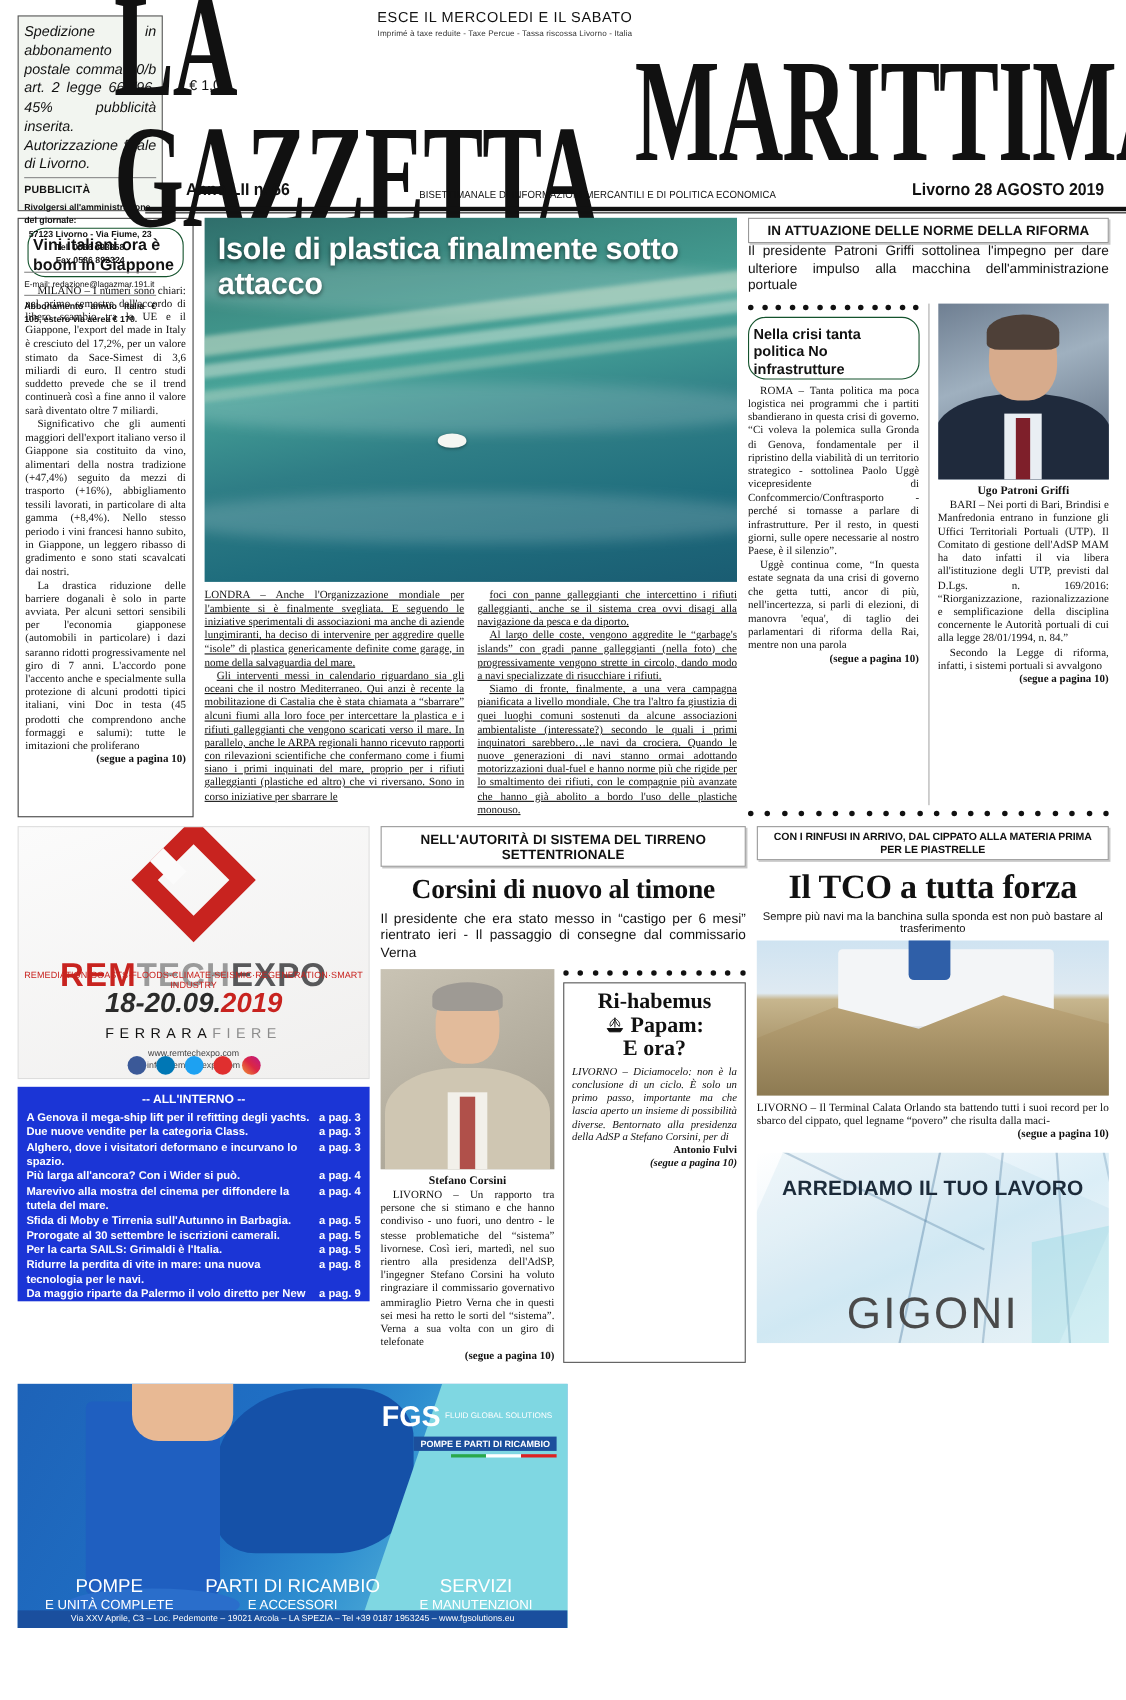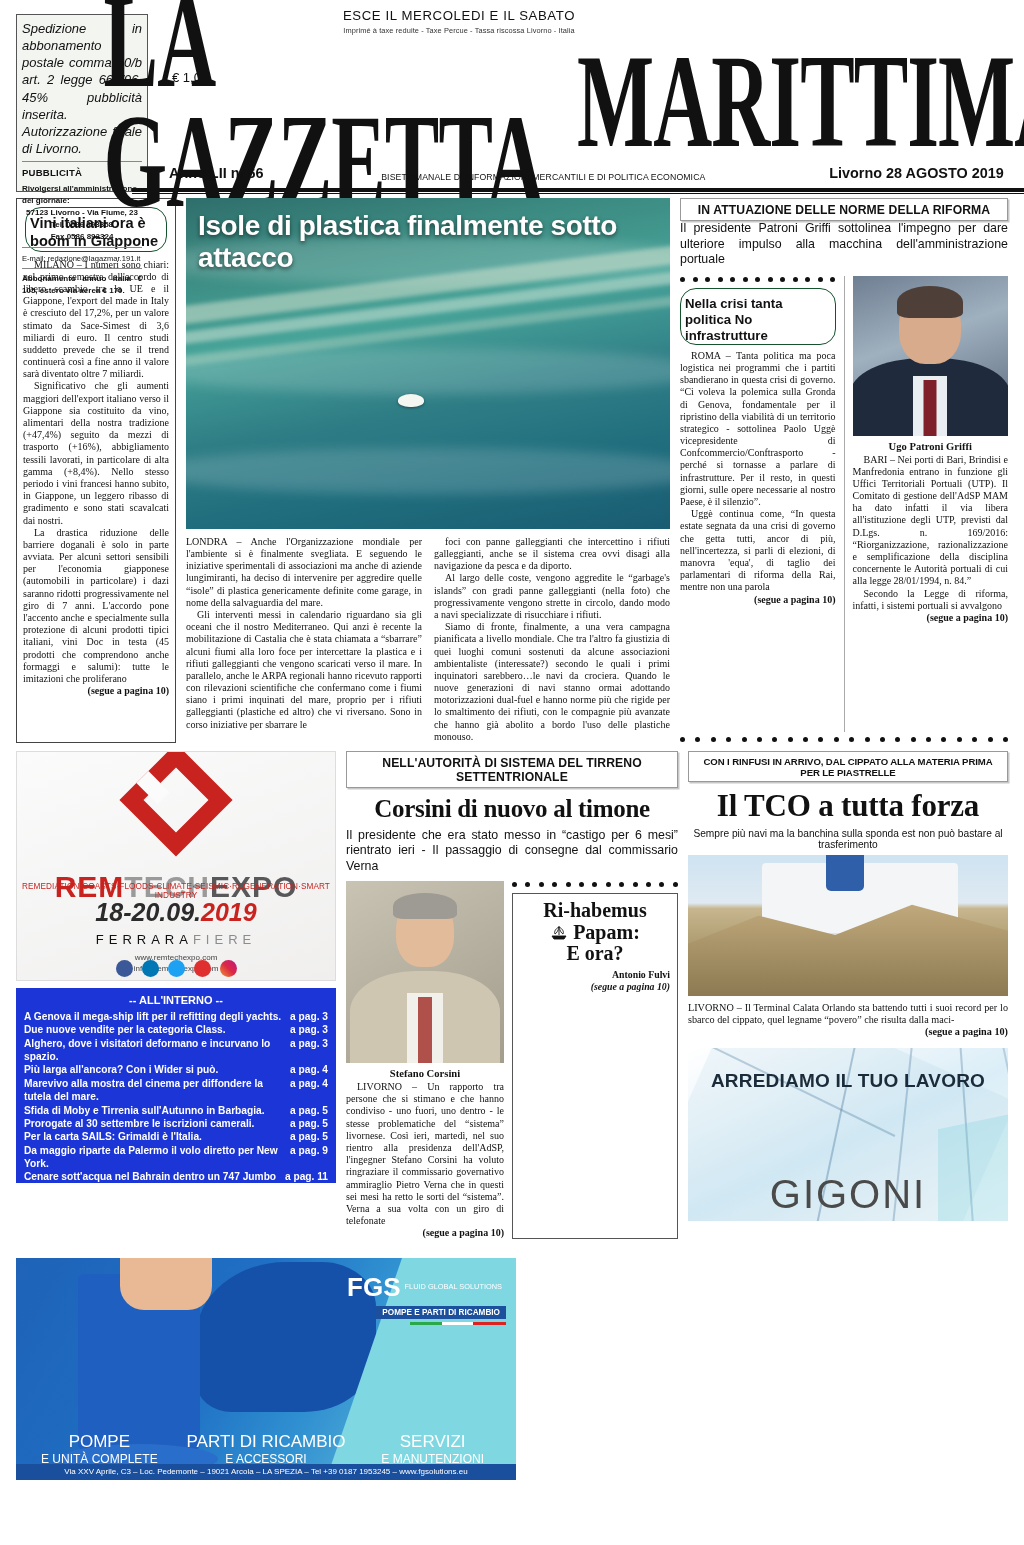--- a/index.html
+++ b/index.html
@@ -84,21 +84,21 @@
   .col-left1 .rounded-box { font-size: 14.6px; margin: 2px 2px 7px; }
   .mid1 { flex: 1; display: flex; flex-direction: column; }
   .photo-main { position: relative; height: 336px; overflow: hidden;
     background: linear-gradient(170deg,#2f6e6b 0%, #3c8b82 18%, #47a398 38%, #2f7e86 60%, #1f6d7d 80%, #1a5c72 100%); }
   .photo-main .wave { position: absolute; left: -8%; width: 116%; height: 46px; background: rgba(255,255,255,.16); border-radius: 50%; filter: blur(6px); }
   .photo-main .band { position: absolute; left: -6%; width: 112%; height: 18px; background: rgba(210,225,205,.55); border-radius: 40px; filter: blur(2px); transform: rotate(-7deg); }
   .photo-main .boat { position: absolute; width: 26px; height: 13px; background: #f4f6f2; border-radius: 50% 50% 45% 45%; box-shadow: 0 1px 3px rgba(0,0,0,.4); }
   .photo-main .hl-over { position: absolute; left: 12px; top: 12px; right: 12px;
     font-family: "Liberation Sans", sans-serif; font-weight: bold; font-size: 28px;
     color: #fff; text-shadow: 0 2px 4px rgba(0,0,0,.55); letter-spacing: -.4px; }
-  .londra { display: flex; gap: 12px; padding-top: 7px; flex: 1; }
+  .londra { display: flex; gap: 12px; padding-top: 7px; flex: 1; text-decoration: underline; }
   .londra .c { flex: 1; }
   .right1 { width: 328px; display: flex; flex-direction: column; }
   .right1 .hl { font-size: 27px; margin: 7px 0 8px; letter-spacing: -.3px; }
   .right1 .dual { display: flex; gap: 8px; margin-top: 8px; flex: 1; }
   .right1 .dual .c { flex: 1; }
   .r-box { margin-bottom: 5px; }
   .r-box .rounded-box { font-size: 13.2px; }
   .portrait { width: 100%; height: 160px; background: linear-gradient(160deg,#6f7f92,#9fb0bf 40%,#566478); position: relative; overflow: hidden; }
   .portrait .face { position: absolute; left: 50%; top: 14px; transform: translateX(-50%); width: 62px; height: 74px; background: #d7ab8c; border-radius: 46% 46% 42% 42%; }
   .portrait .hair { position: absolute; left: 50%; top: 10px; transform: translateX(-50%); width: 66px; height: 32px; background: #4e4038; border-radius: 50% 50% 18% 18%; }
@@ -410,20 +410,24 @@
           </div>
         <div class="it">
             <span>Prorogate al 30 settembre le iscrizioni camerali.</span>
             <span class="pg">a pag. 5</span>
           </div>
         <div class="it">
             <span>Per la carta SAILS: Grimaldi è l'Italia.</span>
             <span class="pg">a pag. 5</span>
           </div>
         <div class="it">
+            <span>Ridurre la perdita di vite in mare: una nuova tecnologia per le navi.</span>
+            <span class="pg">a pag. 8</span>
+          </div>
+        <div class="it">
             <span>Da maggio riparte da Palermo il volo diretto per New York.</span>
             <span class="pg">a pag. 9</span>
           </div>
         <div class="it">
             <span>Cenare sott'acqua nel Bahrain dentro un 747 Jumbo affondato.</span>
             <span class="pg">a pag. 11</span>
           </div>
       </div>
     </div>
 
@@ -472,20 +476,21 @@
                       <path d="M9 2 C5 4 4 7 5 9 C7 8 8 5 9 3Z"></path>
                       <path d="M9 2 C13 4 14 7 13 9 C11 8 10 5 9 3Z"></path>
                       <path d="M2 11 L16 11 L14 14 L4 14Z" fill="#111"></path>
                     </g>
                 </svg>
                 <span>Papam:</span>
               </div>
               <div>E ora?</div>
             </div>
             <div class="body-text">
+              <p class="noind">LIVORNO – Diciamocelo: non è la conclusione di un ciclo. È solo un primo passo, importante ma che lascia aperto un insieme di possibilità diverse. Bentornato alla presidenza della AdSP a Stefano Corsini, per di</p>
               <span class="author">Antonio Fulvi</span>
               <span class="segue">(segue a pagina 10)</span>
             </div>
           </div>
         </div>
       </div>
     </div>
 
     <div class="right2">
       <div class="kicker small">CON I RINFUSI IN ARRIVO, DAL CIPPATO ALLA MATERIA PRIMA PER LE PIASTRELLE</div>

